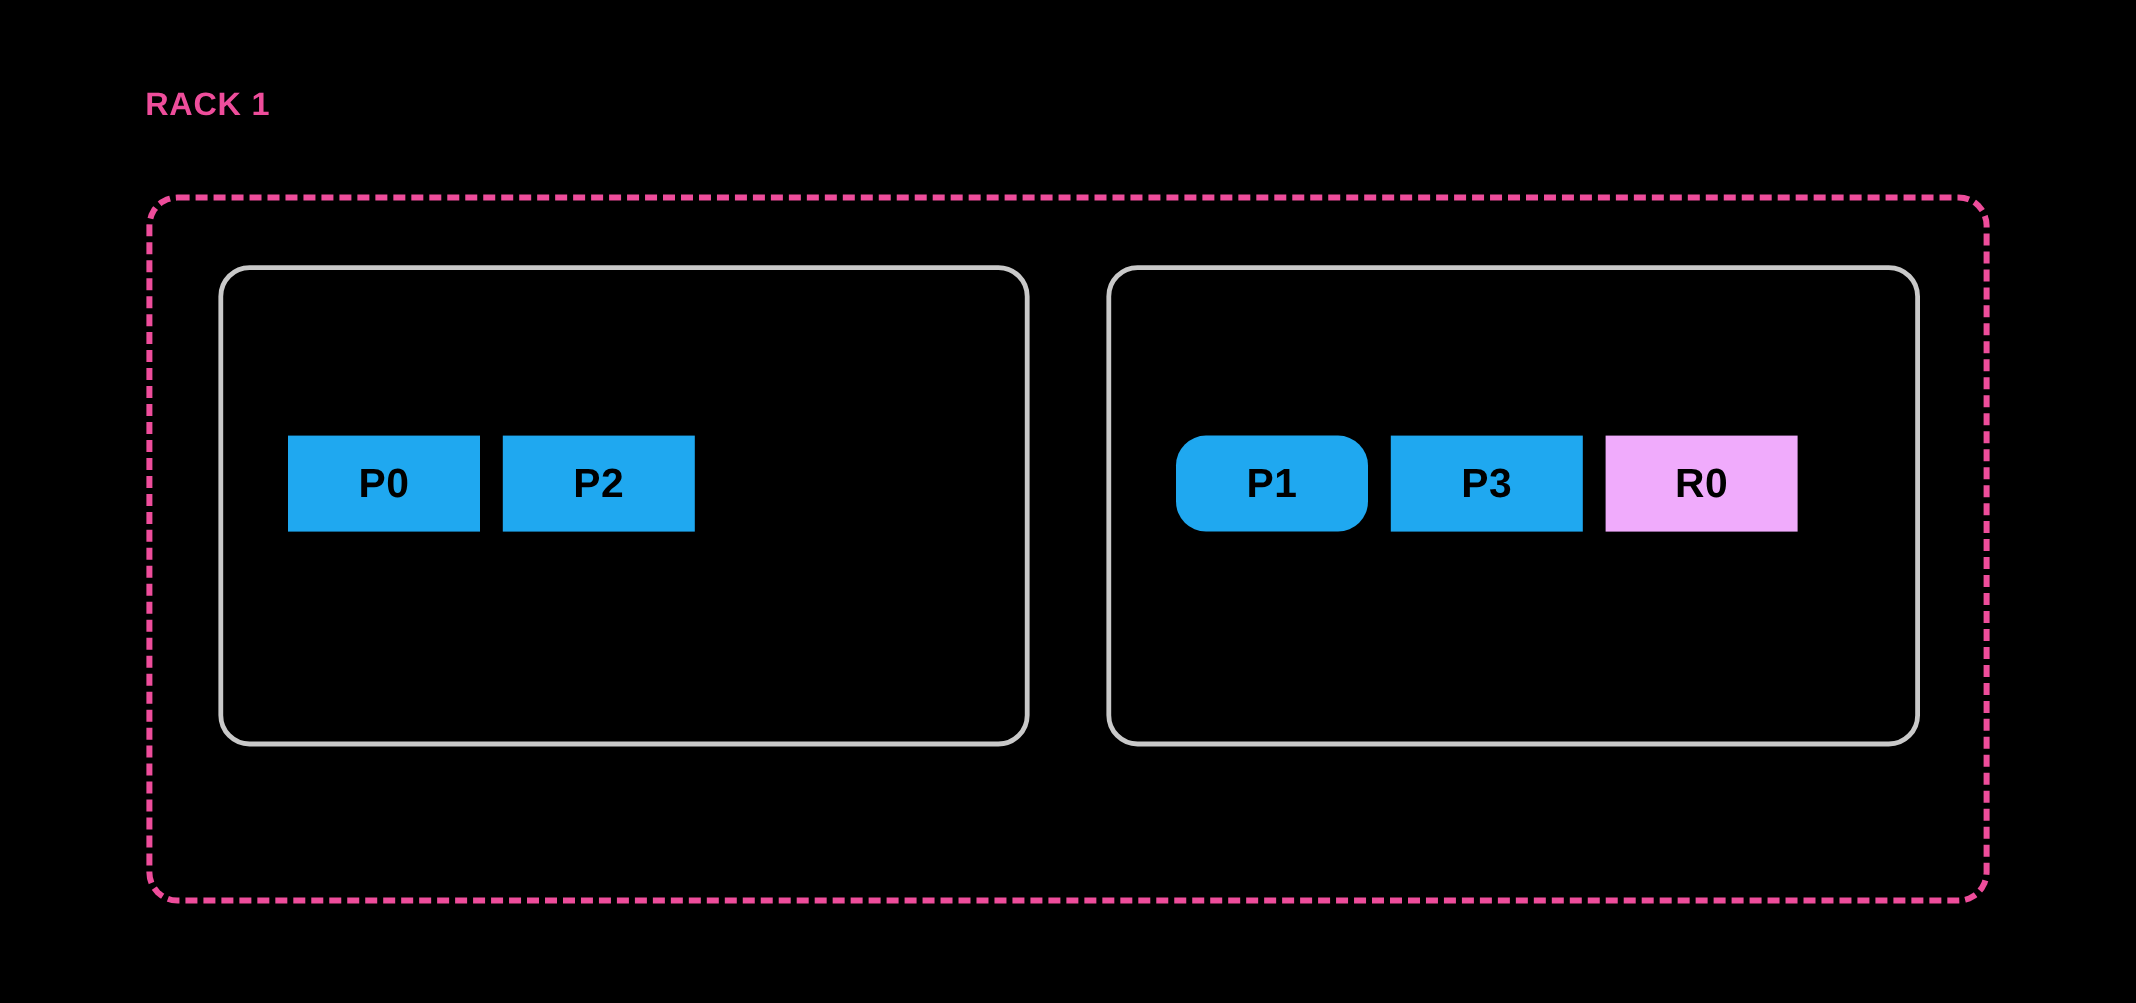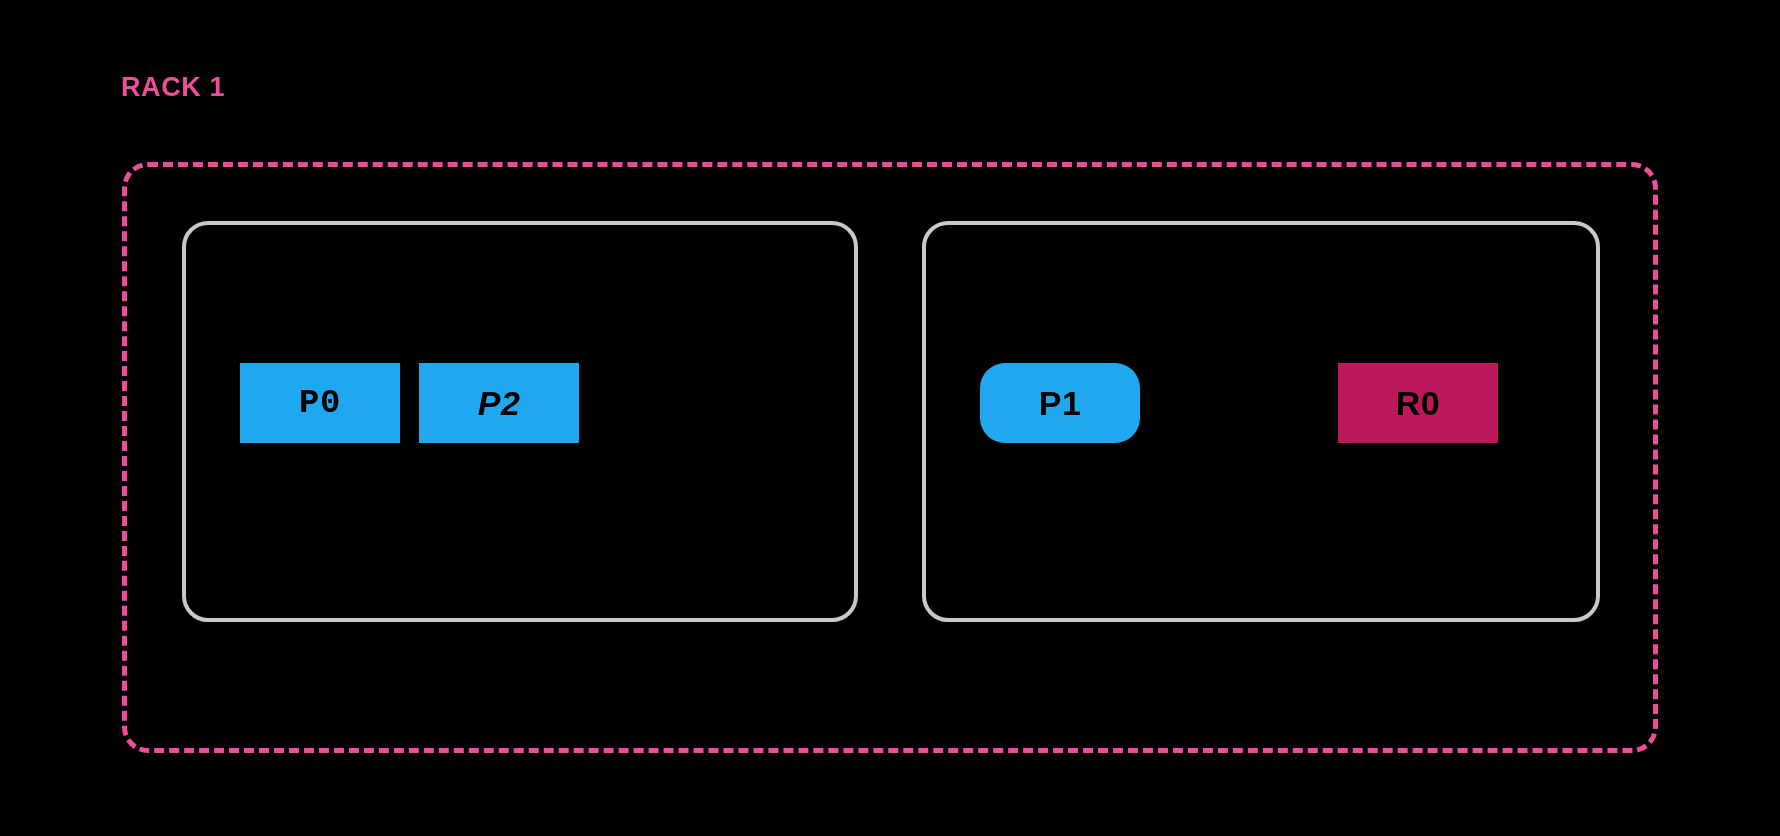--- a/index.html
+++ b/index.html
@@ -67,29 +67,29 @@
     align-items: center;
     justify-content: center;
     font-size: 34px;
     font-weight: 700;
     color: #000000;
     letter-spacing: 0.5px;
     line-height: 1;
     user-select: none;
   }
   .block.primary { background: #1fa8f0; }
-  .block.replica { background: #be185d; }
+  .block.replica { background: #f0abfc; }
 
   
   .row-1 { top: 363px; }
   .row-2 { top: 483px; }
 
   
-  .lcol-1 { left: 240px; font-family: Liberation Mono, monospace; }
-  .lcol-2 { left: 419px; font-style: italic; }
+  .lcol-1 { left: 240px; }
+  .lcol-2 { left: 419px; }
   .lcol-3 { left: 598px; }
   
   .rcol-1 { left: 980px; border-radius: 25px; }
   .rcol-2 { left: 1159px; }
   .rcol-3 { left: 1338px; }
 </style>
 </head>
 <body>
 
 <div id="canvas">
@@ -99,15 +99,16 @@
   <div class="rack-boundary"></div>
 
   <div class="node-box left"></div>
 
   <div class="node-box right"></div>
 
   <div class="block primary row-1 lcol-1">P0</div>
   <div class="block primary row-1 lcol-2">P2</div>
 
   <div class="block primary row-1 rcol-1">P1</div>
+  <div class="block primary row-1 rcol-2">P3</div>
   <div class="block replica row-1 rcol-3">R0</div>
 
 </div>
 
 </body></html>

